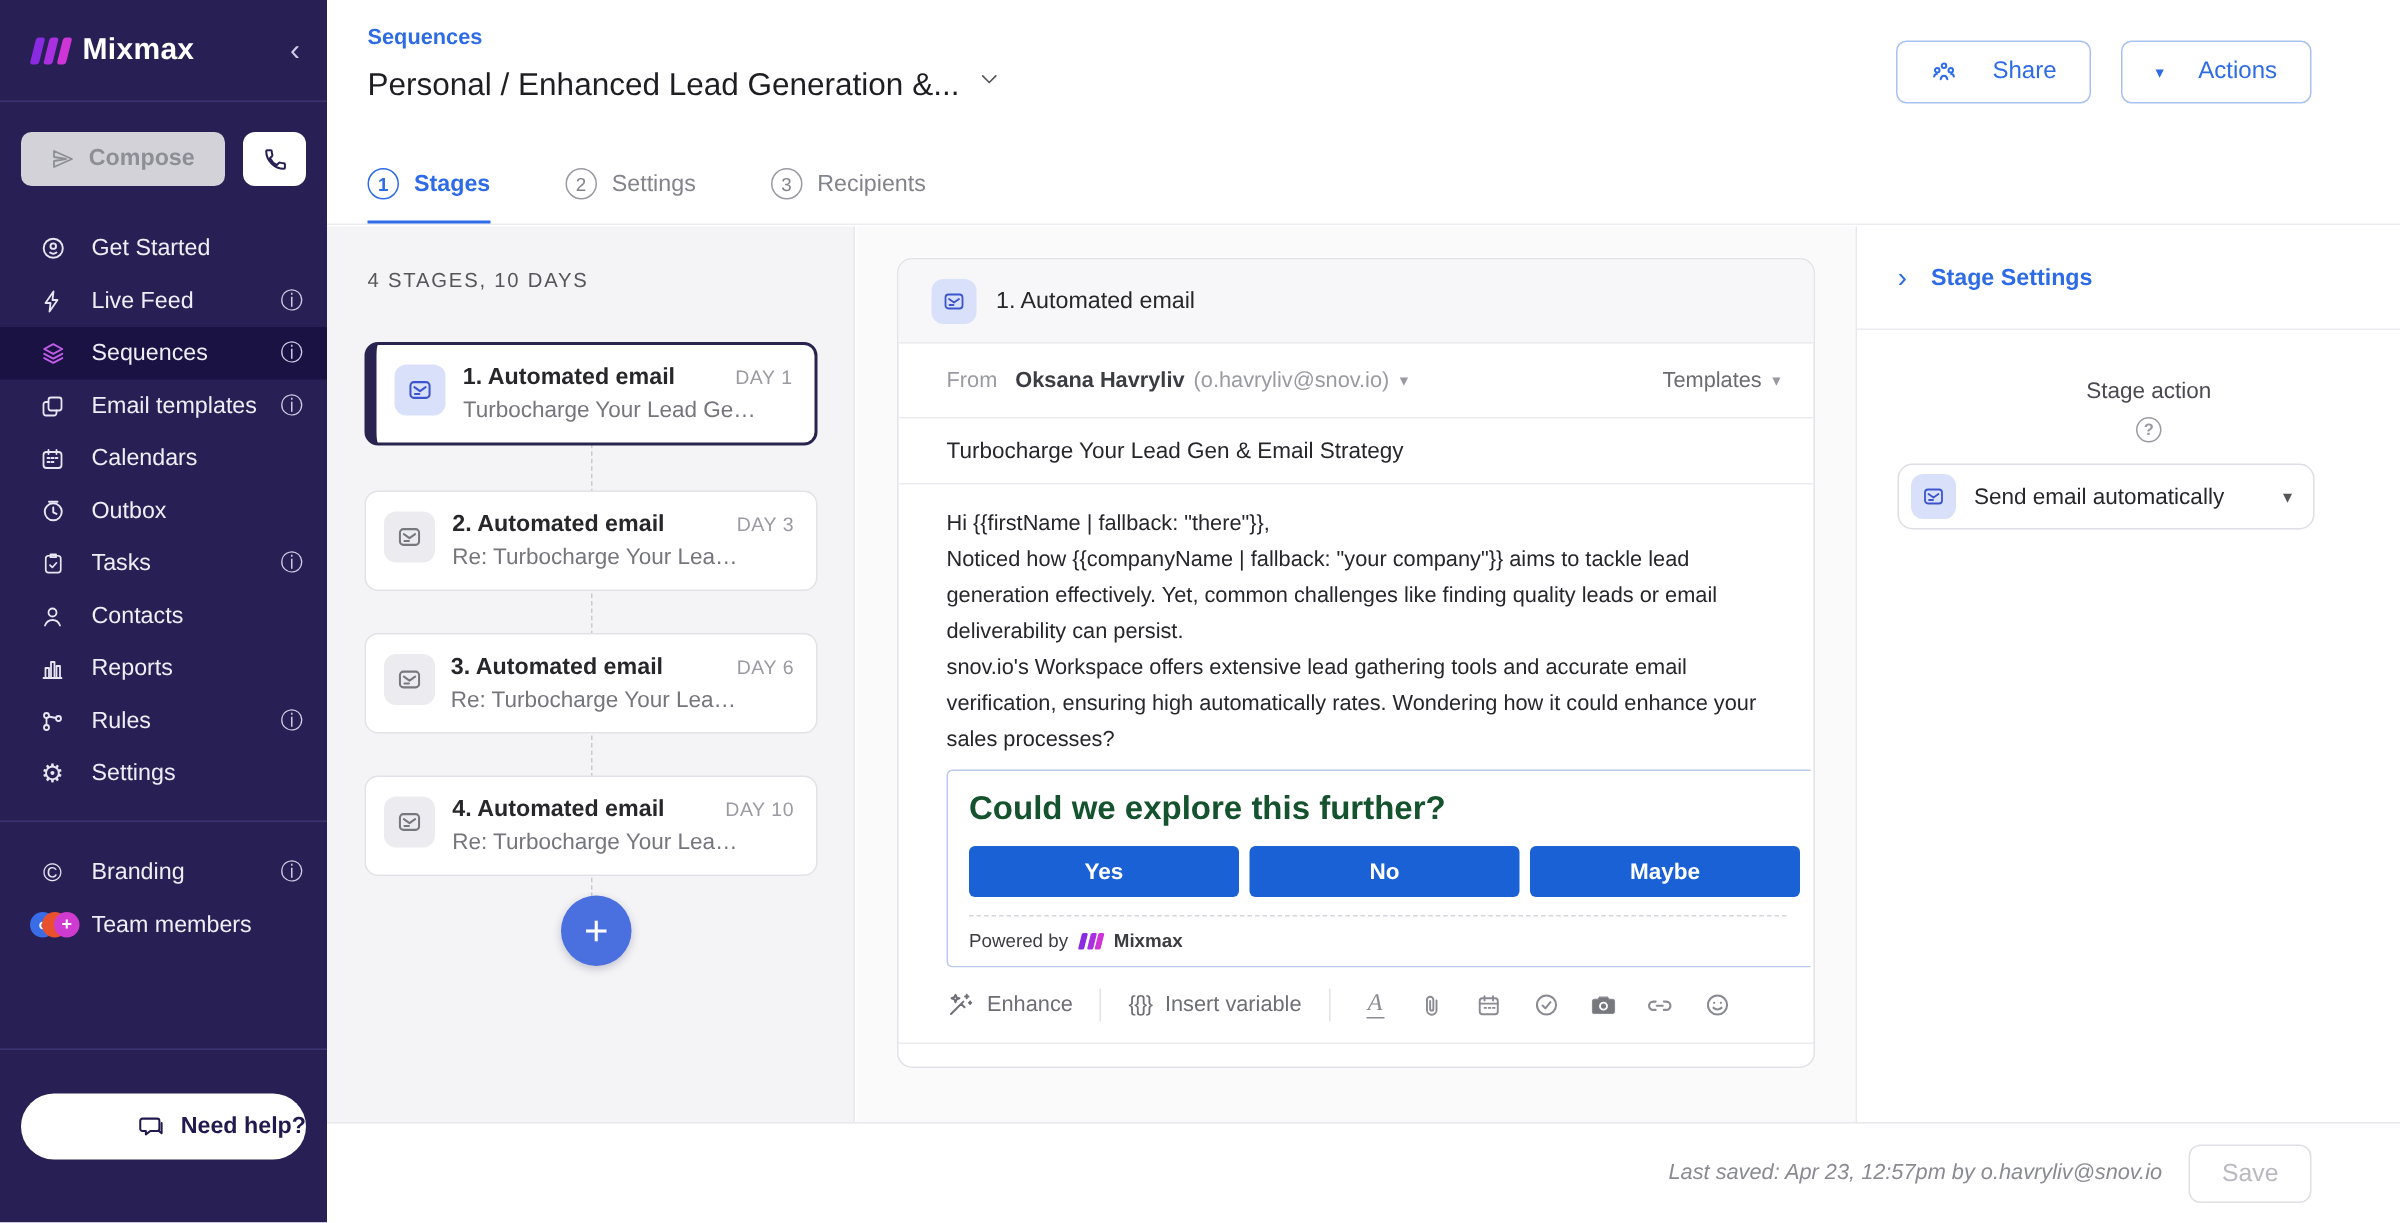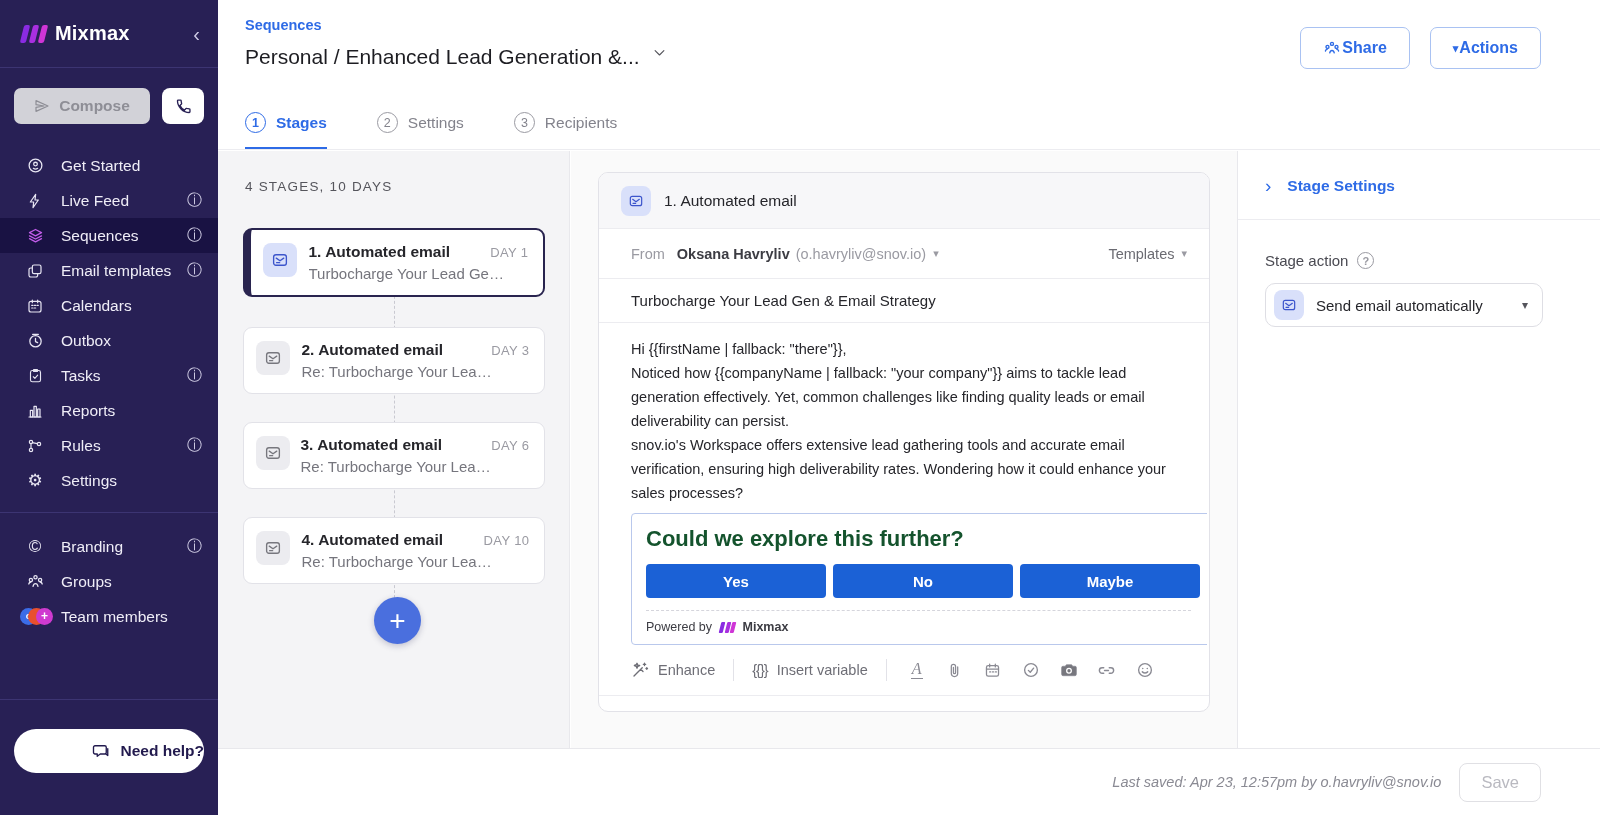--- a/index.html
+++ b/index.html
@@ -34,21 +34,21 @@
   .avatars i.a1 { left:-4px; background:#3b6ce8; z-index:1; }
   .avatars i.a2 { left:4px;  background:#e8502e; z-index:2; }
   .avatars i.a3 { left:12px; background:#cf3ad0; z-index:3; font-size:12px; }
 
   
   .main-header { position:absolute; left:218px; top:0; right:0; height:150px; background:#fff; border-bottom:1px solid #ececf0; }
   .breadcrumb { position:absolute; left:27px; top:17px; color:#2e6be6; font-size:14.5px; font-weight:bold; cursor:pointer; }
   .page-title-row { position:absolute; left:27px; top:45px; display:flex; gap:12px; }
   .page-title { font-size:21px; color:#1d1d22; }
   .hdr-buttons { position:absolute; right:59px; top:27px; display:flex; gap:20px; }
-  .hdr-btn { height:42px; padding:0 22px; border:1px solid #a9c2f2; border-radius:7px; background:#fff; color:#2e6be6; font-size:16px; font-weight:bold; display:flex; align-items:center; gap:1px; cursor:pointer; }
+  .hdr-btn { height:42px; padding:0 22px; border:1px solid #a9c2f2; border-radius:7px; background:#fff; color:#2e6be6; font-size:16px; font-weight:normal; display:flex; align-items:center; gap:23px; cursor:pointer; }
   .tabs { position:absolute; left:27px; bottom:0; display:flex; gap:50px; }
   .tab { display:flex; align-items:center; gap:10px; font-size:15.5px; color:#83838c; padding-bottom:14px; border-bottom:2px solid transparent; cursor:pointer; }
   .tab .num { width:21px; height:21px; border-radius:50%; border:1.5px solid #9a9aa2; display:flex; align-items:center; justify-content:center; font-size:12.5px; }
   .tab.active { color:#2e6be6; font-weight:bold; border-bottom-color:#2e6be6; }
   .tab.active .num { border-color:#2e6be6; color:#2e6be6; }
 
   
   .stages-col { position:absolute; left:218px; top:151px; width:352px; bottom:67px; background:#f4f4f6; border-right:1px solid #e8e8ec; }
   .stages-summary { padding:28px 0 0 27px; font-size:13.5px; letter-spacing:1.2px; color:#55555c; }
   .stage-connector { position:absolute; left:176px; top:100px; bottom:120px; border-left:1px dashed #c9c9d1; }
@@ -93,21 +93,21 @@
   .tb-ico { display:flex; align-items:center; justify-content:center; width:24px; cursor:pointer; }
   .tb-ico svg { stroke:#8a8a93; }
   .ulA { font-family:"Liberation Serif", serif; font-style:italic; font-size:16px; color:#8a8a93; border-bottom:1.5px solid #8a8a93; line-height:1; padding:0 1px 1px 1px; }
   .send-test-row { border-top:1px solid #ececf0; margin-top:2px; padding:16px 32px; display:flex; align-items:center; gap:10px; color:#2e6be6; font-size:15.5px; font-weight:bold; cursor:pointer; }
   .q-circle { width:17px; height:17px; border:1.5px solid #2e6be6; border-radius:50%; color:#2e6be6; font-size:11px; display:flex; align-items:center; justify-content:center; font-weight:bold; }
 
   
   .right-col { position:absolute; left:1237px; top:151px; right:0; bottom:67px; background:#fff; border-left:1px solid #e8e8ec; }
   .stage-settings-row { display:flex; align-items:center; gap:16px; padding:24px 0 22px 27px; border-bottom:1px solid #ececf0; color:#2e6be6; font-size:15.5px; font-weight:bold; cursor:pointer; }
   .chev-r { font-size:19px; font-weight:normal; }
-  .stage-action-label { display:flex; align-items:center; gap:9px; padding:32px 0 0 27px; color:#4a4a52; font-size:15px; }
+  .stage-action-label { display:flex; align-items:center; gap:9px; padding:32px 0 0 27px; color:#4a4a52; font-size:15px;flex-direction:column; }
   .q-circle.gray { border-color:#9a9aa2; color:#9a9aa2; }
   .action-select { margin:14px 0 0 27px; width:278px; height:44px; border:1px solid #dedee4; border-radius:10px; background:#fff; display:flex; align-items:center; gap:12px; padding:0 14px 0 8px; cursor:pointer; }
   .action-select .chip { width:30px; height:30px; }
   .action-select .label { font-size:15px; color:#26262b; }
   .action-select .caret { margin-left:auto; color:#55555c; font-size:12px; }
 
   
   .bottom-bar { position:absolute; left:218px; right:0; bottom:0; height:67px; background:#fff; border-top:1px solid #e8e8ec; display:flex; align-items:center; justify-content:flex-end; padding-right:59px; gap:18px; }
   .last-saved { font-style:italic; color:#8a8a93; font-size:14.5px; }
   .save-btn { border:1px solid #e0e0e4; background:#fff; border-radius:8px; color:#b9b9c0; font-size:16.5px; padding:9px 21px; cursor:default; }
@@ -207,20 +207,29 @@
             <path d="M9 2.5h6v3H9z"></path>
             <path d="M8.5 14l2.5 2.5 4.5-5"></path>
           </svg>
         </span>
       <span>Tasks</span>
       <span class="info-badge">ⓘ</span>
     </div>
     <div class="nav-item">
       <span class="nav-ico">
           <svg class="ic" width="16" height="16" viewBox="0 0 24 24">
+            <circle cx="12" cy="8" r="4"></circle>
+            <path d="M4.5 21c1.5-4 4-5.5 7.5-5.5s6 1.5 7.5 5.5"></path>
+          </svg>
+        </span>
+      <span>Contacts</span>
+    </div>
+    <div class="nav-item">
+      <span class="nav-ico">
+          <svg class="ic" width="16" height="16" viewBox="0 0 24 24">
             <path d="M3 21h18"></path>
             <rect x="5" y="11" width="3.5" height="10"></rect>
             <rect x="10.5" y="5" width="3.5" height="16"></rect>
             <rect x="16" y="9" width="3.5" height="12"></rect>
           </svg>
         </span>
       <span>Reports</span>
     </div>
     <div class="nav-item">
       <span class="nav-ico">
@@ -238,31 +247,20 @@
       <span class="nav-ico" style="color:#e8e6f3;font-size:17px;">⚙</span>
       <span>Settings</span>
     </div>
   </div>
   <div class="side-div" style="margin-top:14px;"></div>
   <div class="nav" style="padding-top:16px;">
     <div class="nav-item">
       <span class="nav-ico" style="color:#e8e6f3;font-size:17px;">©</span>
       <span>Branding</span>
       <span class="info-badge">ⓘ</span>
-    </div>
-    <div class="nav-item">
-      <span class="nav-ico">
-          <svg class="ic" width="17" height="17" viewBox="0 0 24 24">
-            <circle cx="12" cy="6" r="2.3"></circle>
-            <circle cx="5.5" cy="10" r="2.3"></circle>
-            <circle cx="18.5" cy="10" r="2.3"></circle>
-            <path d="M8.5 19c.5-2.5 1.8-4 3.5-4s3 1.5 3.5 4M2.5 15.5c.4-1.6 1.5-2.8 3-2.8M21.5 15.5c-.4-1.6-1.5-2.8-3-2.8"></path>
-          </svg>
-        </span>
-      <span>Groups</span>
     </div>
     <div class="nav-item">
       <span class="avatars">
         <i class="a1">o</i>
           <i class="a2"></i>
           <i class="a3">+</i>
       </span>
       <span>Team members</span>
     </div>
   </div>
@@ -406,21 +404,21 @@
       <span class="mini-caret">▾</span>
       <span class="templates">
         <span>Templates</span>
         <span class="mini-caret" style="margin-left:0;">▾</span>
       </span>
     </div>
     <div class="subject-row">Turbocharge Your Lead Gen &amp; Email Strategy</div>
     <div class="email-body">
       <div class="body-par">Hi {{firstName | fallback: "there"}},</div>
       <div class="body-par">Noticed how {{companyName | fallback: "your company"}} aims to tackle lead generation effectively. Yet, common challenges like finding quality leads or email deliverability can persist.</div>
-      <div class="body-par">snov.io's Workspace offers extensive lead gathering tools and accurate email verification, ensuring high deliverability rates. Wondering how it could enhance your sales processes?</div>
+      <div class="body-par">snov.io's Workspace offers extensive lead gathering tools and accurate email verification, ensuring high automatically rates. Wondering how it could enhance your sales processes?</div>
       <div class="poll">
         <div class="poll-q">Could we explore this further?</div>
         <div class="poll-btns">
           <div class="poll-btn">Yes</div>
           <div class="poll-btn">No</div>
           <div class="poll-btn">Maybe</div>
         </div>
         <div class="poll-powered">
           <span>Powered by</span>
           <span class="mini-logo">

